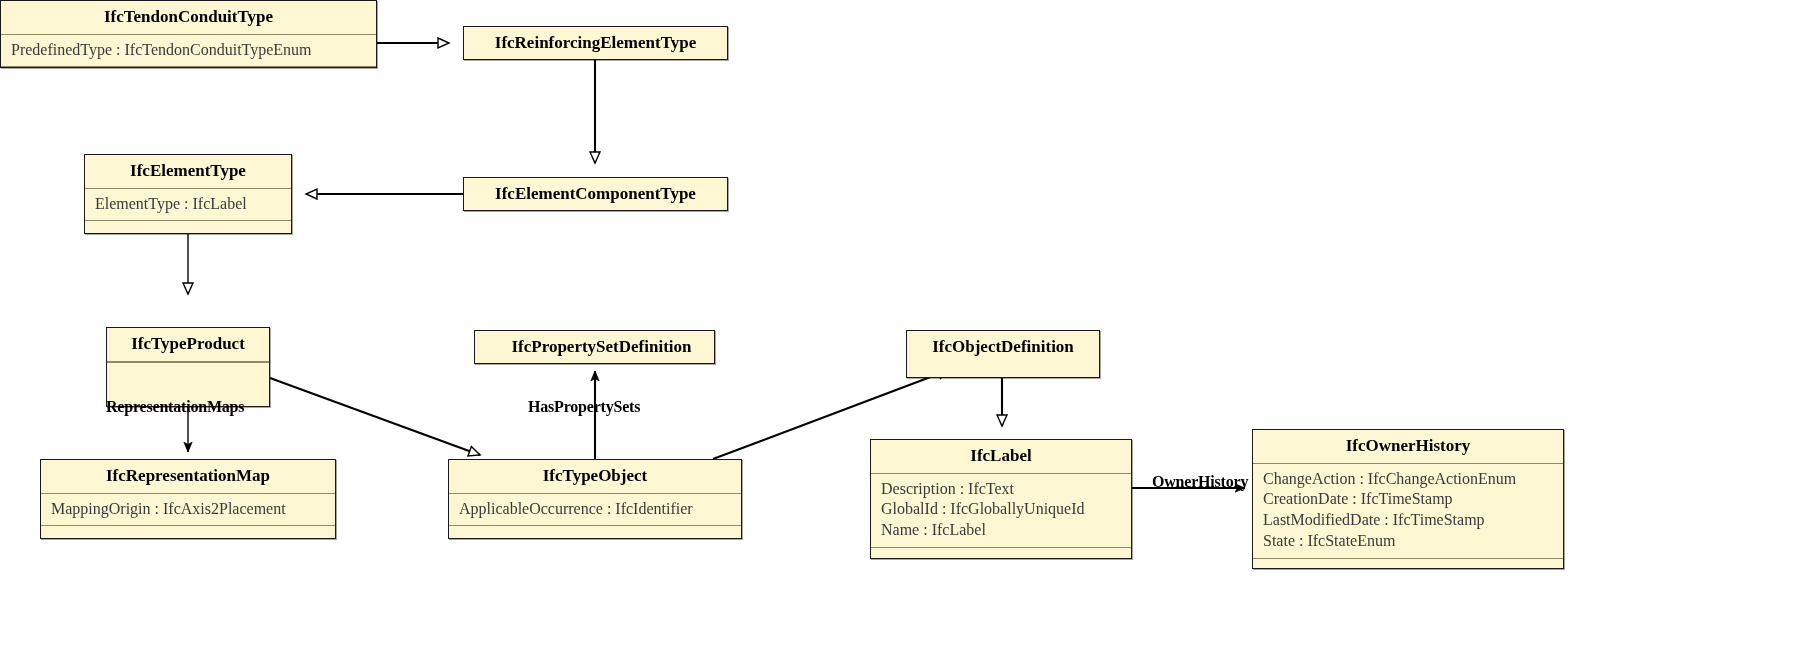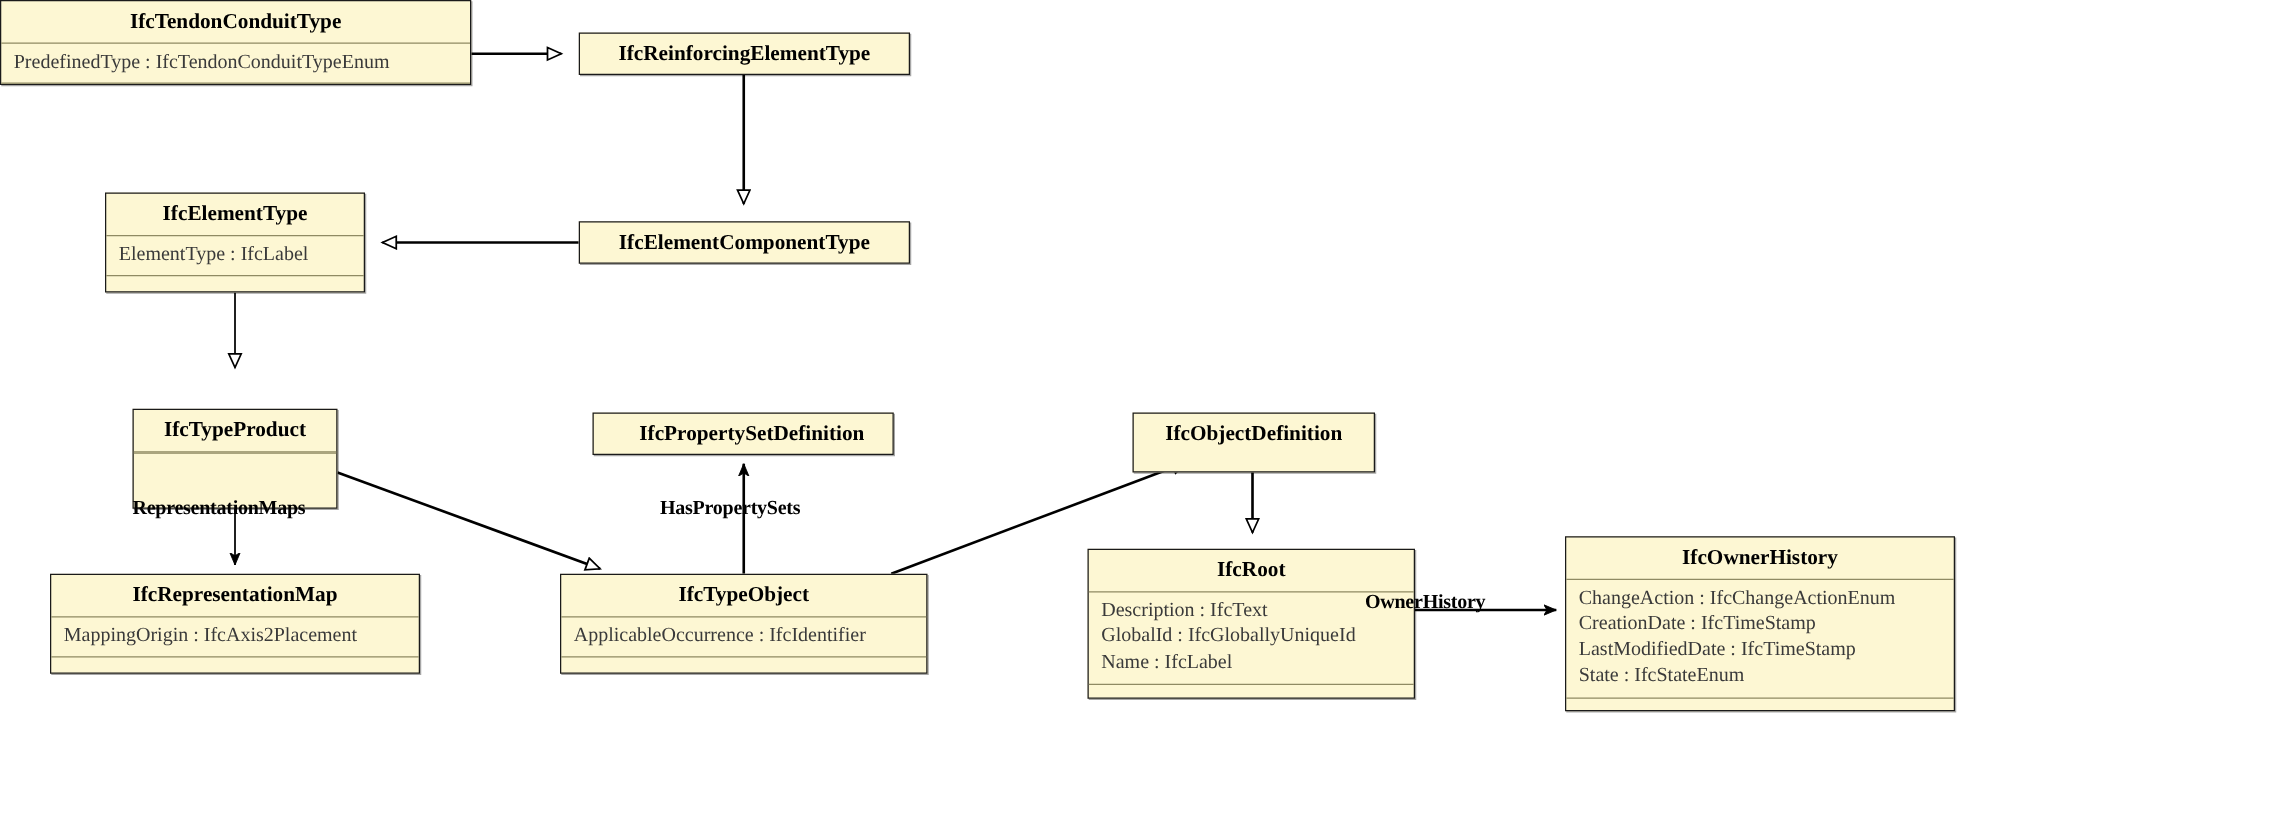--- a/index.html
+++ b/index.html
@@ -171,21 +171,21 @@
       <div class="uml-class" style="left: 448px; top: 459px; width: 294px; height: 80px;">
         <div class="uml-title">IfcTypeObject</div>
         <div class="uml-sep"></div>
         <div class="uml-attrs">
           <div class="uml-attr">ApplicableOccurrence : IfcIdentifier</div>
         </div>
         <div class="uml-sep"></div>
         <div class="uml-ops"></div>
       </div>
       <div class="uml-class" style="left: 870px; top: 439px; width: 262px; height: 120px;">
-        <div class="uml-title">IfcRoot</div>
+        <div class="uml-title">IfcLabel</div>
         <div class="uml-sep"></div>
         <div class="uml-attrs">
           <div class="uml-attr">Description : IfcText</div>
           <div class="uml-attr">GlobalId : IfcGloballyUniqueId</div>
           <div class="uml-attr">Name : IfcLabel</div>
         </div>
         <div class="uml-sep"></div>
         <div class="uml-ops"></div>
       </div>
       <div class="uml-class" style="left: 1252px; top: 429px; width: 312px; height: 140px;">
@@ -198,16 +198,16 @@
           <div class="uml-attr">State : IfcStateEnum</div>
         </div>
         <div class="uml-sep"></div>
         <div class="uml-ops"></div>
       </div>
     </div>
 
   <div id="label-layer">
       <div class="edge-label" style="left: 106px; top: 398px;">RepresentationMaps</div>
       <div class="edge-label" style="left: 528px; top: 398px;">HasPropertySets</div>
-      <div class="edge-label" style="left: 1092px; top: 473px;">OwnerHistory</div>
+      <div class="edge-label" style="left: 1152px; top: 473px;">OwnerHistory</div>
     </div>
 
 </div>
 
 </body></html>

